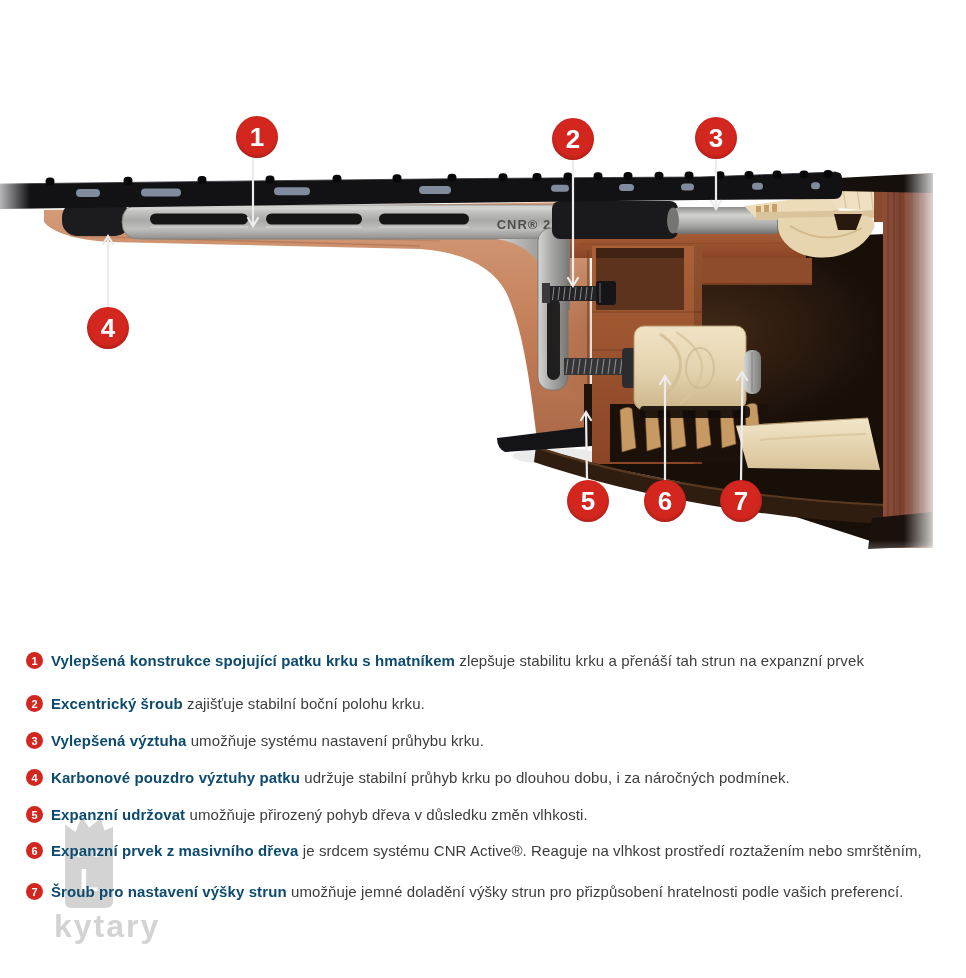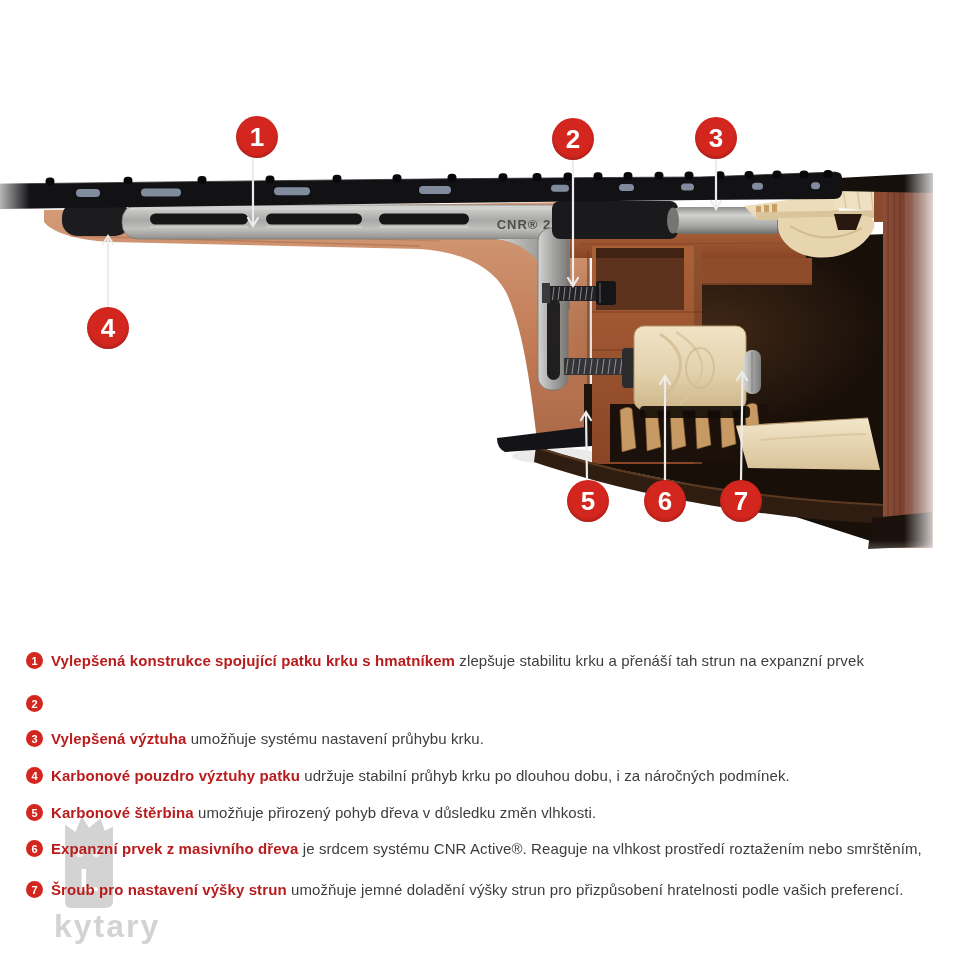--- a/index.html
+++ b/index.html
@@ -17,21 +17,21 @@
   .watermark{position:absolute;left:50px;top:810px;width:150px;z-index:0;opacity:.8;}
   .wm-label{color:#c9c9c9;font-size:32px;font-weight:bold;letter-spacing:2px;margin-top:-2px;margin-left:4px;}
   
   .legend{position:absolute;left:26px;top:650px;width:912px;z-index:1;}
   .leg-item{display:flex;align-items:flex-start;margin-bottom:16px;}
   .leg-item.m22{margin-bottom:22px;} .leg-item.m15{margin-bottom:15px;} .leg-item.m20{margin-bottom:20px;}
   .badge{flex:0 0 auto;width:17px;height:17px;border-radius:50%;background:#d2261e;color:#fff;
     font-size:11px;font-weight:bold;display:flex;align-items:center;justify-content:center;
     margin:2px 8px 0 0;}
   .leg-text{font-size:15px;line-height:21px;color:#3d3d3d;letter-spacing:.1px;}
-  .leg-text strong{color:#b91c1c;}
+  .leg-text strong{color:#0c4a6e;}
   .line2{display:block;}
 </style>
 </head>
 <body>
 
 <div class="stage">
 
 <svg width="966" height="620" viewBox="0 0 966 620">
   <defs>
     <linearGradient id="metalV" x1="0" y1="0" x2="0" y2="1">
@@ -316,20 +316,24 @@
   <div class="leg-item m22">
     <span class="badge">1</span>
     <div class="leg-text">
       <strong>Vylepšená konstrukce spojující patku krku s hmatníkem</strong>
       <span>zlepšuje stabilitu krku a přenáší tah strun na expanzní prvek</span>
     </div>
   </div>
 
   <div class="leg-item">
     <span class="badge">2</span>
+    <div class="leg-text">
+      <strong>Excentrický šroub</strong>
+      <span>zajišťuje stabilní boční polohu krku.</span>
+    </div>
   </div>
 
   <div class="leg-item">
     <span class="badge">3</span>
     <div class="leg-text">
       <strong>Vylepšená výztuha</strong>
       <span>umožňuje systému nastavení průhybu krku.</span>
     </div>
   </div>
 
@@ -337,21 +341,21 @@
     <span class="badge">4</span>
     <div class="leg-text">
       <strong>Karbonové pouzdro výztuhy patku</strong>
       <span>udržuje stabilní průhyb krku po dlouhou dobu, i za náročných podmínek.</span>
     </div>
   </div>
 
   <div class="leg-item m15">
     <span class="badge">5</span>
     <div class="leg-text">
-      <strong>Karbonové štěrbina</strong>
+      <strong>Expanzní udržovat</strong>
       <span>umožňuje přirozený pohyb dřeva v důsledku změn vlhkosti.</span>
     </div>
   </div>
 
   <div class="leg-item m20">
     <span class="badge">6</span>
     <div class="leg-text">
       <strong>Expanzní prvek z masivního dřeva</strong>
       <span>je srdcem systému CNR Active®. Reaguje na vlhkost prostředí roztažením nebo smrštěním,</span>
     </div>

